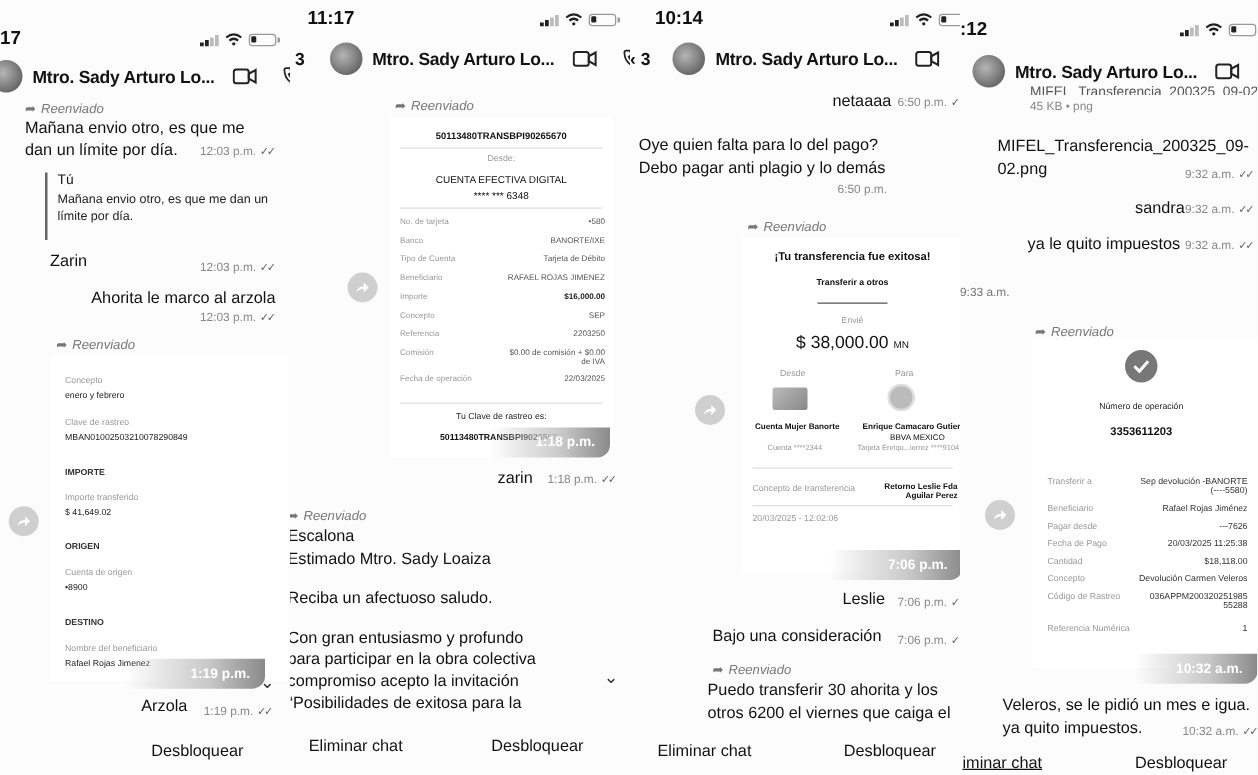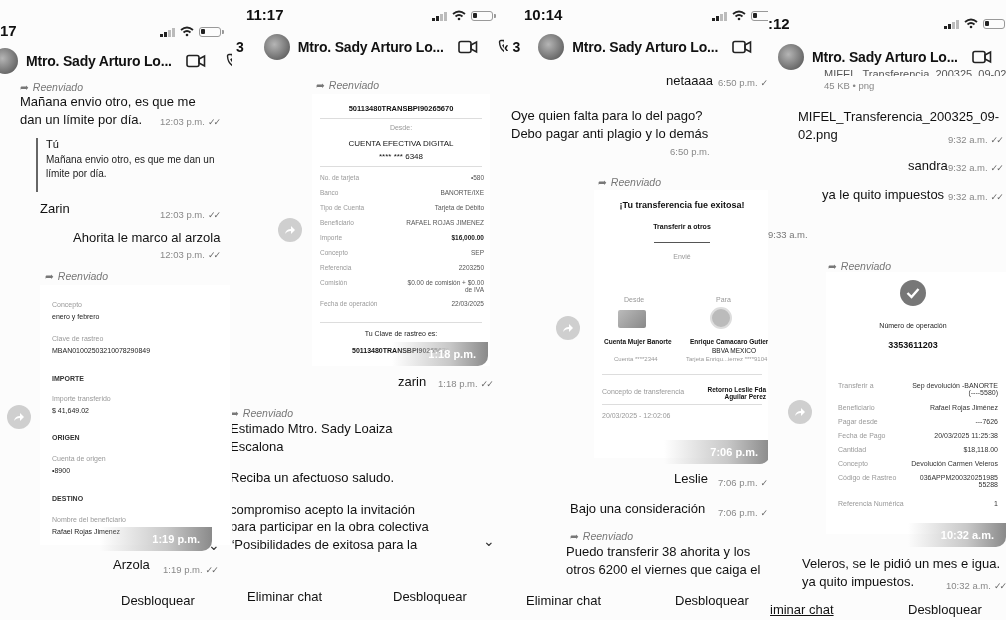--- a/index.html
+++ b/index.html
@@ -229,27 +229,28 @@
     <svg width="12" height="10" viewBox="0 0 12 10">
         <path d="M1 9 Q2 4 7 4 V1 L11 5 L7 9 V6 Q3 6 1 9 Z" fill="#fff"></path>
       </svg>
   </div>
 
   <div class="abs msg" style="left:166px;top:373px;">zarin</div>
   <div class="abs time" style="left:206px;top:378px;"><span>1:18 p.m.</span><span class="ticks">✓✓</span></div>
 
   <div class="abs fwd" style="left:-2px;top:407px;"><b>➦</b><span>Reenviado</span></div>
   <div class="abs" style="left:-2px;top:420px;width:250px;">
+    <div class="msg">Escalona</div>
     <div class="msg">Estimado Mtro. Sady Loaiza</div>
-    <div class="msg">Escalona</div>
     <div class="msg" style="height:14px"></div>
     <div class="msg">Reciba un afectuoso saludo.</div>
     <div class="msg" style="height:14px"></div>
+    <div class="msg">Con gran entusiasmo y profundo</div>
+    <div class="msg">para participar en la obra colectiva</div>
     <div class="msg">compromiso acepto la invitación</div>
-    <div class="msg">para participar en la obra colectiva</div>
     <div class="msg">“Posibilidades de exitosa para la</div>
   </div>
   <div class="abs chev" style="left:251px;top:533px;">⌄</div>
 
   <div class="abs bottom-btn" style="left:15px;top:589px;">Eliminar chat</div>
   <div class="abs bottom-btn" style="left:161px;top:589px;">Desbloquear</div>
 </div>
 
 <div class="panel p3">
   <div class="abs clock" style="left:20px;top:6px;">10:14</div>
@@ -288,20 +289,21 @@
   <div class="abs msg" style="left:7px;top:107px;width:225px;">Oye quien falta para lo del pago? Debo pagar anti plagio y lo demás</div>
   <div class="abs time" style="left:166px;top:146px;">6:50 p.m.</div>
 
   <div class="abs fwd" style="left:94px;top:176px;"><b>➦</b><span>Reenviado</span></div>
 
   <div class="abs" style="left:90px;top:190px;width:176px;height:268px;background:#fff;">
     <div class="abs" style="left:0;width:176px;top:10px;text-align:center;font-size:9px;font-weight:700;">¡Tu transferencia fue exitosa!</div>
     <div class="abs" style="left:0;width:176px;top:33px;text-align:center;font-size:7px;font-weight:700;">Transferir a otros</div>
     <div class="abs" style="left:60px;width:56px;top:52px;height:1px;background:#555;"></div>
     <div class="abs receipt-lbl" style="left:0;width:176px;top:63px;text-align:center;">Envié</div>
+    <div class="abs" style="left:0;width:176px;top:75px;text-align:center;font-size:14px;"><span>$ 38,000.00</span> <span style="font-size:8px">MN</span></div>
     <div class="abs receipt-lbl" style="left:30px;top:106px;">Desde</div>
     <div class="abs receipt-lbl" style="left:122px;top:106px;">Para</div>
     <div class="abs" style="left:24px;top:120px;width:28px;height:18px;background:linear-gradient(135deg,#bbb,#888);border-radius:2px;"></div>
     <div class="abs" style="left:116px;top:117px;width:22px;height:22px;border-radius:50%;background:#bbb;border:2px solid #ddd;"></div>
     <div class="abs" style="left:10px;top:148px;font-size:6.5px;font-weight:700;">Cuenta Mujer Banorte</div>
     <div class="abs receipt-lbl" style="left:20px;top:166px;font-size:6px;">Cuenta ****2344</div>
     <div class="abs" style="left:96px;top:148px;font-size:6.5px;font-weight:700;">Enrique Camacaro Gutierr...</div>
     <div class="abs" style="left:118px;top:157px;font-size:6.5px;">BBVA MEXICO</div>
     <div class="abs receipt-lbl" style="left:92px;top:166px;font-size:6px;">Tarjeta Enriqu...ierrez ****9104</div>
     <div class="abs rule" style="left:8px;width:160px;top:184px;"></div>
@@ -316,21 +318,21 @@
         <path d="M1 9 Q2 4 7 4 V1 L11 5 L7 9 V6 Q3 6 1 9 Z" fill="#fff"></path>
       </svg>
   </div>
 
   <div class="abs msg" style="left:170px;top:470px;">Leslie</div>
   <div class="abs time" style="left:214px;top:477px;"><span>7:06 p.m.</span><span class="ticks">✓</span></div>
   <div class="abs msg" style="left:66px;top:500px;">Bajo una consideración</div>
   <div class="abs time" style="left:214px;top:507px;"><span>7:06 p.m.</span><span class="ticks">✓</span></div>
 
   <div class="abs fwd" style="left:66px;top:530px;"><b>➦</b><span>Reenviado</span></div>
-  <div class="abs msg" style="left:62px;top:543px;width:204px;">Puedo transferir 38 ahorita y los otros 6200 el viernes que caiga el</div>
+  <div class="abs msg" style="left:62px;top:543px;width:204px;">Puedo transferir 30 ahorita y los otros 6200 el viernes que caiga el</div>
 
   <div class="abs bottom-btn" style="left:22px;top:593px;">Eliminar chat</div>
   <div class="abs bottom-btn" style="left:171px;top:593px;">Desbloquear</div>
 </div>
 
 <div class="panel p4">
   <div class="abs clock" style="left:0;top:15px;">:12</div>
   <div class="abs status-icons" style="left:176px;top:18px;">
     <div class="sig">
         <span style="height:3px"></span>

